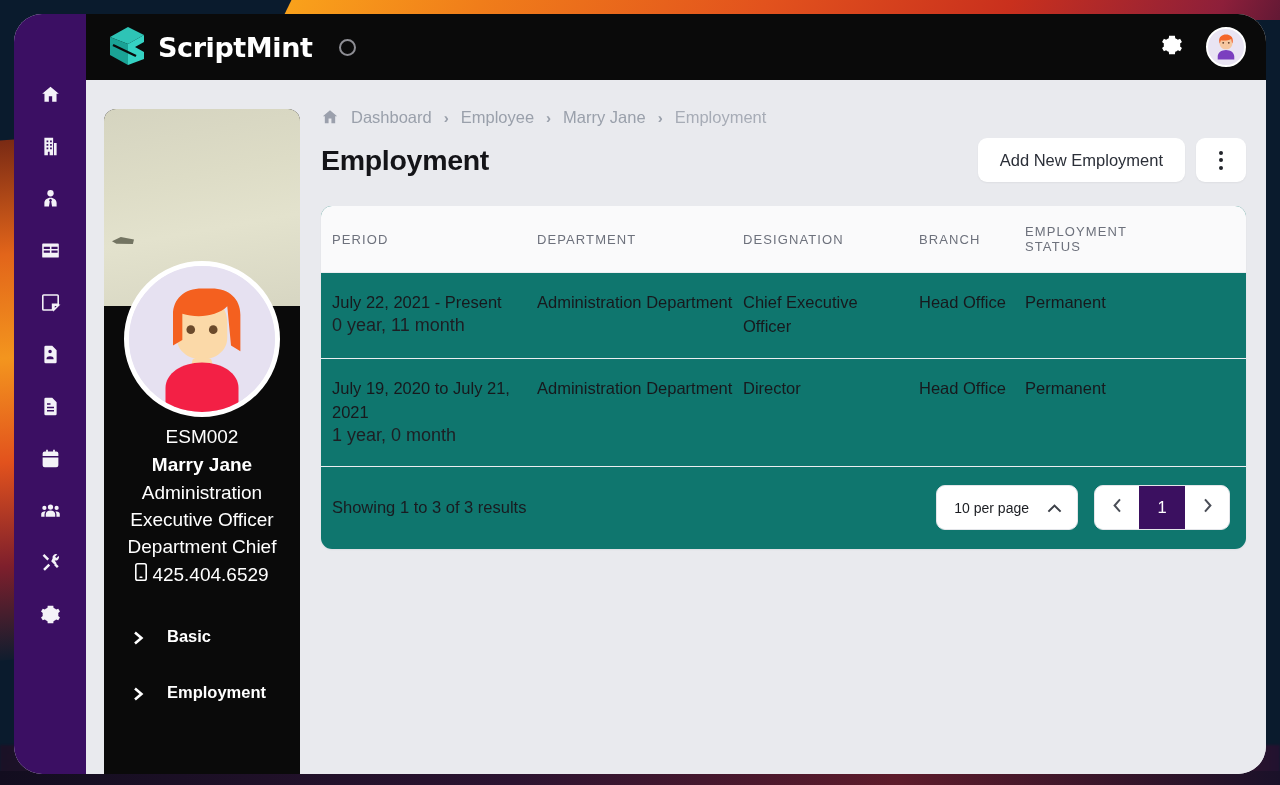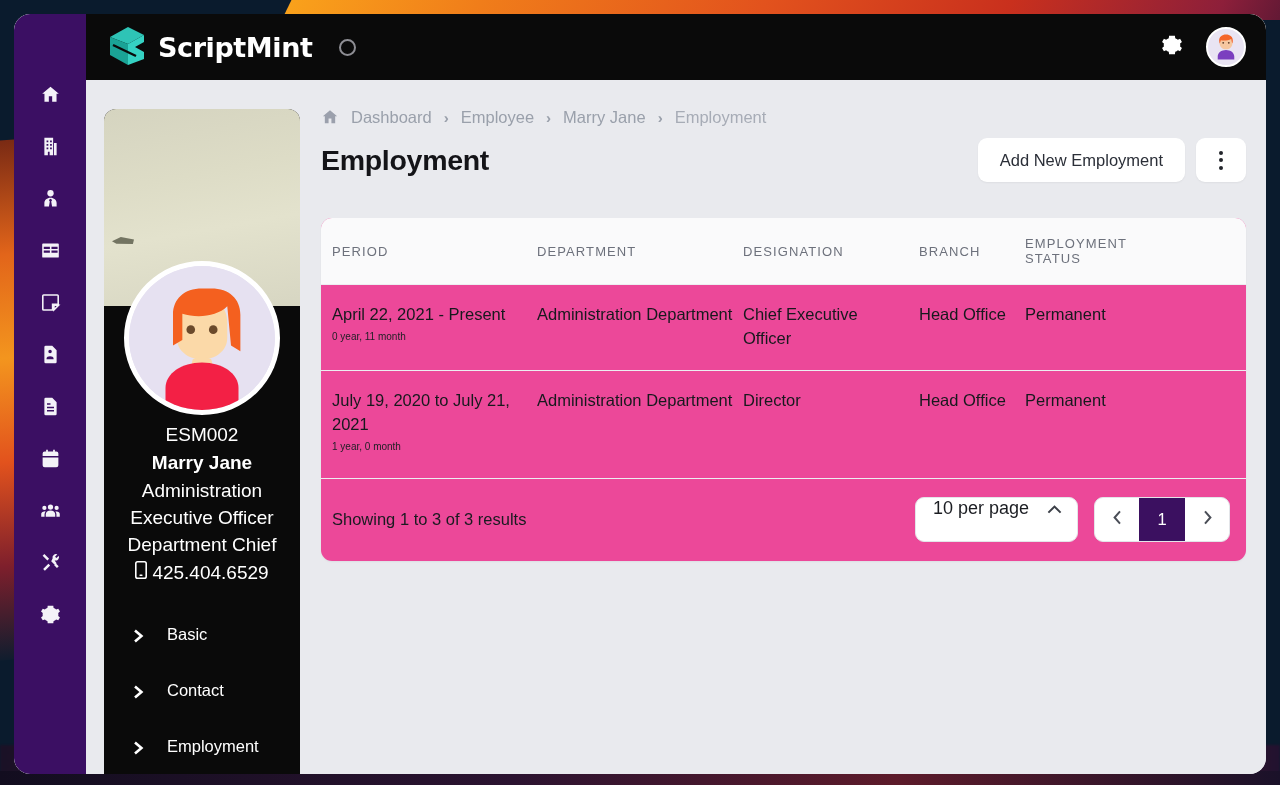--- a/index.html
+++ b/index.html
@@ -44,21 +44,21 @@
   .bd-bottom-dark {
     position: absolute; left:0; bottom:0; width:1280px; height: 14px;
     background: linear-gradient(90deg,#120d1f 0%,#2b1330 40%,#5d1b2a 70%,#1a1129 100%);
   }
 
   
   #app {
     position: absolute;
     left: 14px; top: 14px;
     width: 1252px; height: 760px;
-    border-radius: 16px;
+    border-radius: 28px;
     overflow: hidden;
     background: #e9eaee;
     display: flex;
   }
 
   
   #rail {
     width: 72px; flex: 0 0 72px;
     background: #3b0f63;
     border-top-left-radius: 16px;
@@ -162,21 +162,21 @@
   .p-code { font-size: 19px; line-height: 28px; }
   .p-name { font-size: 19px; line-height: 28px; font-weight: bold; }
   .p-role { font-size: 19px; line-height: 27px; }
   .p-phone { font-size: 19px; line-height: 30px; display:flex; align-items:center; justify-content:center; gap:5px; }
   .p-phone svg { width: 12px; height: 18px; fill:#fff; }
 
   #accordion { position: relative; z-index: 2; width: 100%; margin-top: 18px; }
   .acc-item {
     display: flex; align-items: center; gap: 22px;
     height: 56px; padding-left: 29px;
-    color: #ffffff; font-size: 16.5px; font-weight: normal;
+    color: #ffffff; font-size: 16.5px; font-weight: bold;
     cursor: pointer;
   }
   .acc-item .chev { width: 12px; height: 12px; display:block; }
   .acc-item .chev svg { width: 12px; height: 14px; stroke:#fff; fill:none; stroke-width:2.6; }
 
   
   #main {
     flex: 1; min-width: 0;
     padding: 22px 20px 0 21px;
   }
@@ -207,22 +207,22 @@
     background: #ffffff; border-radius: 9px;
     display: flex; align-items: center; justify-content: center;
     cursor: pointer;
     box-shadow: 0 1px 2px rgba(0,0,0,.05);
   }
   .kebab { display: flex; flex-direction: column; gap: 3.5px; align-items: center; }
   .kebab i { width: 4px; height: 4px; border-radius: 50%; background: #22252b; display:block; }
 
   
   #table-card {
-    margin-top: 36px;
-    background: #ec4899;
+    margin-top: 24px;
+    background: #0f766e;
     border-radius: 11px;
     overflow: hidden;
     box-shadow: 0 1px 2px rgba(16,24,40,.05);
   }
   table { width: 100%; border-collapse: collapse; table-layout: fixed; }
   thead tr { background: #fafafb; }
   th {
     text-align: left;
     font-size: 13px;
     font-weight: normal;
@@ -234,39 +234,39 @@
   }
   th:first-child, td:first-child { padding-left: 11px; }
   td {
     font-size: 16.5px;
     color: #17191d;
     padding: 17px 10px 20px 0;
     vertical-align: top;
     border-bottom: 1px solid #eceef1;
     line-height: 24px;
   }
-  .sub { font-size: 10px; color: #1d1f24; line-height: 22px; }
+  .sub { font-size: 18px; color: #1d1f24; line-height: 22px; }
   td.act { text-align: center; padding-top: 20px; }
 
   .c1 { width: 216px; } .c2 { width: 206px; } .c3 { width: 176px; }
   .c4 { width: 106px; } .c5 { width: 200px; } .c6 { width: 56px; }
 
   
   #tfoot {
     display: flex; align-items: center;
     padding: 18px 16px 19px 11px;
   }
   #showing { font-size: 16.5px; color: #191b20; text-align: center; }
   #tfoot-spacer { flex: 1; }
   #perpage {
-    display: flex; gap: 18px;
+    display: flex; align-items: center; gap: 18px;
     height: 45px; padding: 0 15px 0 17px;
     border: 1px solid #e3e5e9; border-radius: 9px;
     background: #fff; cursor: pointer;
-    font-size: 18px; color: #1b1d22;
+    font-size: 14px; color: #1b1d22;
   }
   #perpage .caret svg { width: 15px; height: 9px; stroke: #3b3f47; stroke-width: 2; fill: none; }
   #pager {
     display: flex; align-items: stretch;
     margin-left: 16px;
     border: 1px solid #e3e5e9; border-radius: 9px;
     overflow: hidden; background: #fff;
     height: 45px;
   }
   .pg {
@@ -444,28 +444,20 @@
         </div>
 
         <div id="accordion">
           <div class="acc-item">
             <span class="chev">
               <svg viewBox="0 0 12 14">
                   <polyline points="2,1.6 8.4,7 2,12.4"></polyline>
                 </svg>
             </span>
             <span>Basic</span>
-          </div>
-          <div class="acc-item">
-            <span class="chev">
-              <svg viewBox="0 0 12 14">
-                  <polyline points="2,1.6 8.4,7 2,12.4"></polyline>
-                </svg>
-            </span>
-            <span>Contact</span>
           </div>
           <div class="acc-item">
             <span class="chev">
               <svg viewBox="0 0 12 14">
                   <polyline points="2,1.6 8.4,7 2,12.4"></polyline>
                 </svg>
             </span>
             <span>Employment</span>
           </div>
         </div>
@@ -520,21 +512,21 @@
                 <th>
                   <span>EMPLOYMENT</span><br>
                   <span>STATUS</span>
                 </th>
                 <th></th>
               </tr>
             </thead>
             <tbody>
               <tr>
                 <td>
-                  <div>April 22, 2021 - Present</div>
+                  <div>July 22, 2021 - Present</div>
                   <div class="sub">0 year, 11 month</div>
                 </td>
                 <td>Administration Department</td>
                 <td>Chief Executive Officer</td>
                 <td>Head Office</td>
                 <td>Permanent</td>
                 <td class="act">
                   <span class="kebab kebab-sm"></span>
                 </td>
               </tr>

